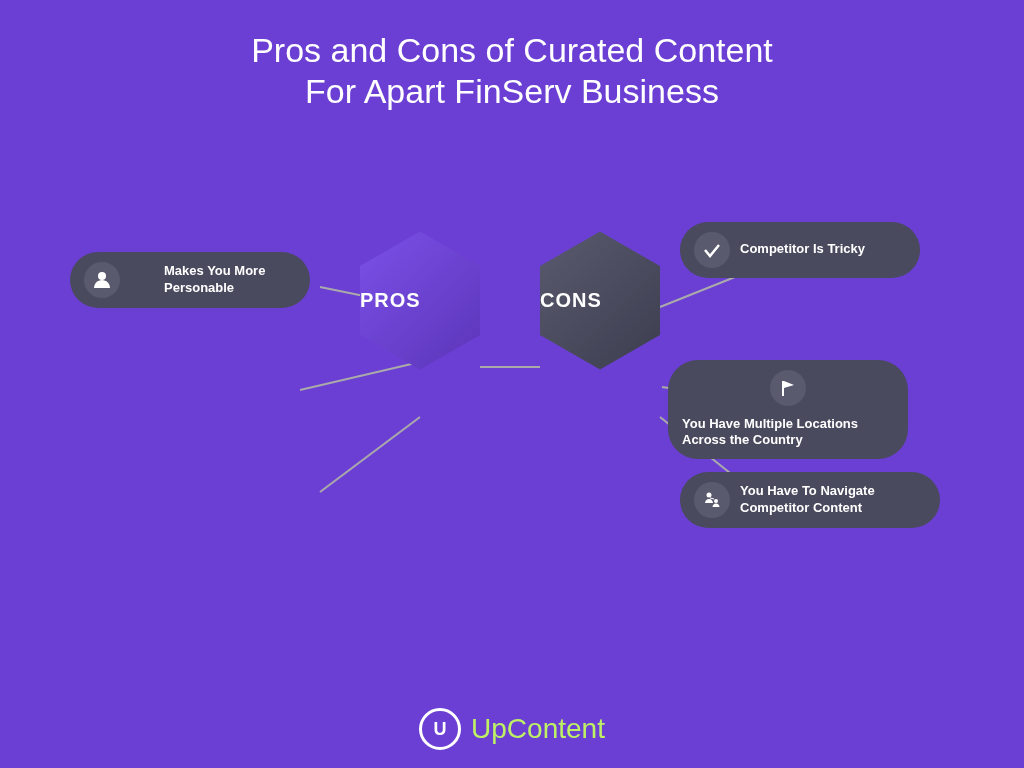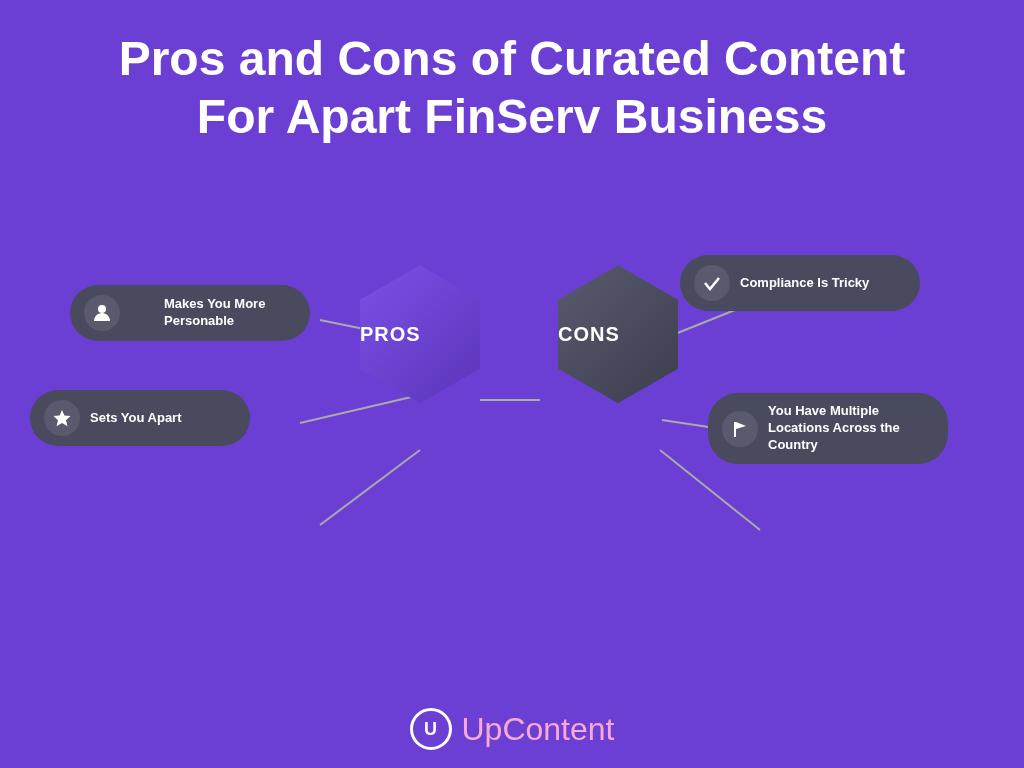--- a/index.html
+++ b/index.html
@@ -11,22 +11,22 @@
       overflow: hidden;
       position: relative;
     }
 
     .title-section {
       text-align: center;
       padding: 30px 60px 10px;
     }
     .title-section h1 {
       color: #fff;
-      font-size: 48px;
-      font-weight: 700;
+      font-size: 34px;
+      font-weight: 400;
       line-height: 1.2;
     }
 
     .diagram-area {
       position: relative;
       width: 100%;
       height: 520px;
       margin-top: 10px;
     }
 
@@ -43,21 +43,21 @@
     }
 
     .pros-hex {
       background: linear-gradient(135deg, #7B50E8, #5B35B8);
       left: 360px;
       top: 100px;
     }
 
     .cons-hex {
       background: linear-gradient(135deg, #5a5a6e, #3d3d50);
-      left: 558px;
+      left: 540px;
       top: 100px;
     }
 
     .hex-label {
       color: #fff;
       font-size: 20px;
       font-weight: 900;
       letter-spacing: 1px;
       z-index: 2;
     }
@@ -120,22 +120,22 @@
       border-radius: 50%;
       display: flex;
       align-items: center;
       justify-content: center;
       color: #fff;
       font-size: 18px;
       font-weight: 900;
     }
 
     .footer-text {
-      color: #f9a8d4;
-      font-size: 32px;
+      color: #bef264;
+      font-size: 28px;
       font-weight: 700;
     }
     .footer-text span {
       font-weight: 400;
     }
   </style>
 </head>
 <body>
 
 <div class="title-section">
@@ -175,49 +175,53 @@
   <div class="bubble" style="left: 70px; top: 120px; width: 240px; gap: 44px;">
     <div class="bubble-icon">
       <svg width="20" height="20" viewBox="0 0 20 20" fill="white">
         <circle cx="10" cy="6" r="4"></circle>
         <path d="M2 18c0-4.4 3.6-8 8-8s8 3.6 8 8H2z"></path>
       </svg>
     </div>
     <span class="bubble-text">Makes You More Personable</span>
   </div>
 
-  <div class="bubble" style="left: 30px; top: 225px; width: 220px;">
-    <div class="bubble-icon">
-      <svg width="20" height="20" viewBox="0 0 20 20" fill="white">
-        <polygon points="10,2 12.4,7.5 18.5,8 14,12.3 15.5,18.2 10,15 4.5,18.2 6,12.3 1.5,8 7.6,7.5"></polygon>
-      </svg>
-    </div>
-    <span class="bubble-text">Sets You Apart</span>
-  </div>
 
 
   <div class="bubble" style="left: 680px; top: 90px; width: 240px;">
     <div class="bubble-icon">
       <svg width="20" height="20" viewBox="0 0 20 20" fill="none" stroke="white" stroke-width="2.5">
         <polyline points="3,10 8,16 17,5"></polyline>
       </svg>
     </div>
-    <span class="bubble-text">Compliance Is Tricky</span>
-  </div>
-
-  <div class="bubble" style="left: 708px; top: 228px; width: 240px;">
+    <span class="bubble-text">Competitor Is Tricky</span>
+  </div>
+
+  <div class="bubble" style="left: 668px; top: 228px; width: 240px; flex-direction: column;">
     <div class="bubble-icon">
       <svg width="20" height="20" viewBox="0 0 20 20" fill="white">
         <rect x="4" y="3" width="2" height="15"></rect>
         <path d="M6 3 L6 10 L16 7 Z"></path>
       </svg>
     </div>
     <span class="bubble-text">You Have Multiple Locations Across the Country</span>
   </div>
 
+  <div class="bubble" style="left: 680px; top: 340px; width: 260px;">
+    <div class="bubble-icon">
+      <svg width="22" height="22" viewBox="0 0 22 22" fill="white">
+        <circle cx="8" cy="6" r="2.5"></circle>
+        <path d="M4 14c0-2.2 1.8-4 4-4s4 1.8 4 4" fill="white"></path>
+        <circle cx="15" cy="12" r="2" fill="white"></circle>
+        <path d="M11.5 18c0-1.9 1.6-3.5 3.5-3.5s3.5 1.6 3.5 3.5" fill="white"></path>
+        <line x1="9" y1="9" x2="13" y2="10" stroke="white" stroke-width="1"></line>
+      </svg>
+    </div>
+    <span class="bubble-text">You Have To Navigate Competitor Content</span>
+  </div>
 
 </div>
 
 <div class="footer">
   <div class="footer-logo">
     <span>U</span>
   </div>
   <div class="footer-text">
     <span>Up</span><span style="font-weight:400">Content</span>
   </div>

